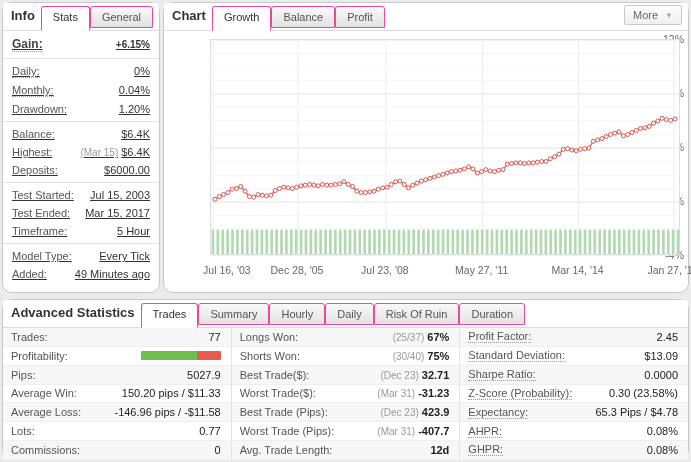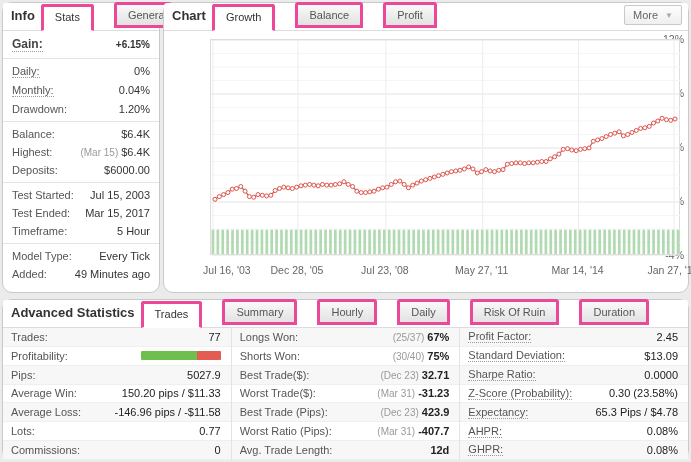--- a/index.html
+++ b/index.html
@@ -26,44 +26,44 @@
     padding:0 6px; height:28px;
     border-bottom:1px solid #dcdcdc;
     background:#fff; border-radius:3px 3px 0 0;
     position:relative;
   }
   .ptitle { font-size:13px; font-weight:bold; color:#333; padding:0 6px 7px 2px; }
   .tabs { display:flex; align-items:flex-end; }
   .tab {
     font-size:11px; color:#555;
     padding:4px 11px 4px;
-    border:3px solid #ec4899;
+    border:1px solid #ec4899;
     border-radius:3px 3px 0 0;
     background:linear-gradient(#f9f9f9,#e2e2e2);
-    margin-right:20px; margin-bottom:2px;
+    margin-right:0; margin-bottom:2px;
     cursor:pointer; white-space:nowrap;
   }
   .tab.active {
     background:#fff; color:#333;
     margin-bottom:-1px;
     padding-bottom:7px;
     border-bottom:1px solid #fff;
   }
   .more-btn {
     margin-left:auto; margin-bottom:5px;
     font-size:11px; color:#666;
     border:1px solid #c9c9c9; border-radius:2px;
     background:linear-gradient(#fdfdfd,#efefef);
     padding:3px 8px; display:flex; align-items:center; gap:7px;
     cursor:pointer;
   }
   .caret { font-size:8px; color:#a9a9a9; }
 
   
-  .isection { padding:3px 0; border-bottom:1px solid #e4e4e4; }
+  .isection { padding:3px 0; border-bottom:1px solid #e4e4e4;text-decoration:underline; }
   .isection:last-child { border-bottom:none; }
   .irow {
     display:flex; justify-content:space-between; align-items:baseline;
     padding:3px 9px; font-size:11px;
   }
   .irow .lbl { color:#555; }
   .irow .val { color:#333; text-align:right; }
   .dotted { border-bottom:1px dotted #9a9a9a; }
   .green { color:#0aa10a; }
   .bold  { font-weight:bold; }
@@ -504,21 +504,21 @@
         </div>
         <div class="srow">
           <span class="lbl">Worst Trade($):</span>
           <span class="val"><span class="muted">(Mar 31)</span><span class="main">-31.23</span></span>
         </div>
         <div class="srow">
           <span class="lbl">Best Trade (Pips):</span>
           <span class="val"><span class="muted">(Dec 23)</span><span class="main">423.9</span></span>
         </div>
         <div class="srow">
-          <span class="lbl">Worst Ratio (Pips):</span>
+          <span class="lbl">Worst Trade (Pips):</span>
           <span class="val"><span class="muted">(Mar 31)</span><span class="main">-407.7</span></span>
         </div>
         <div class="srow">
           <span class="lbl">Avg. Trade Length:</span>
           <span class="val"><span class="main">12d</span></span>
         </div>
       </div>
       <div class="acol col3">
         <div class="srow">
           <span class="lbl dotted">Profit Factor:</span>

